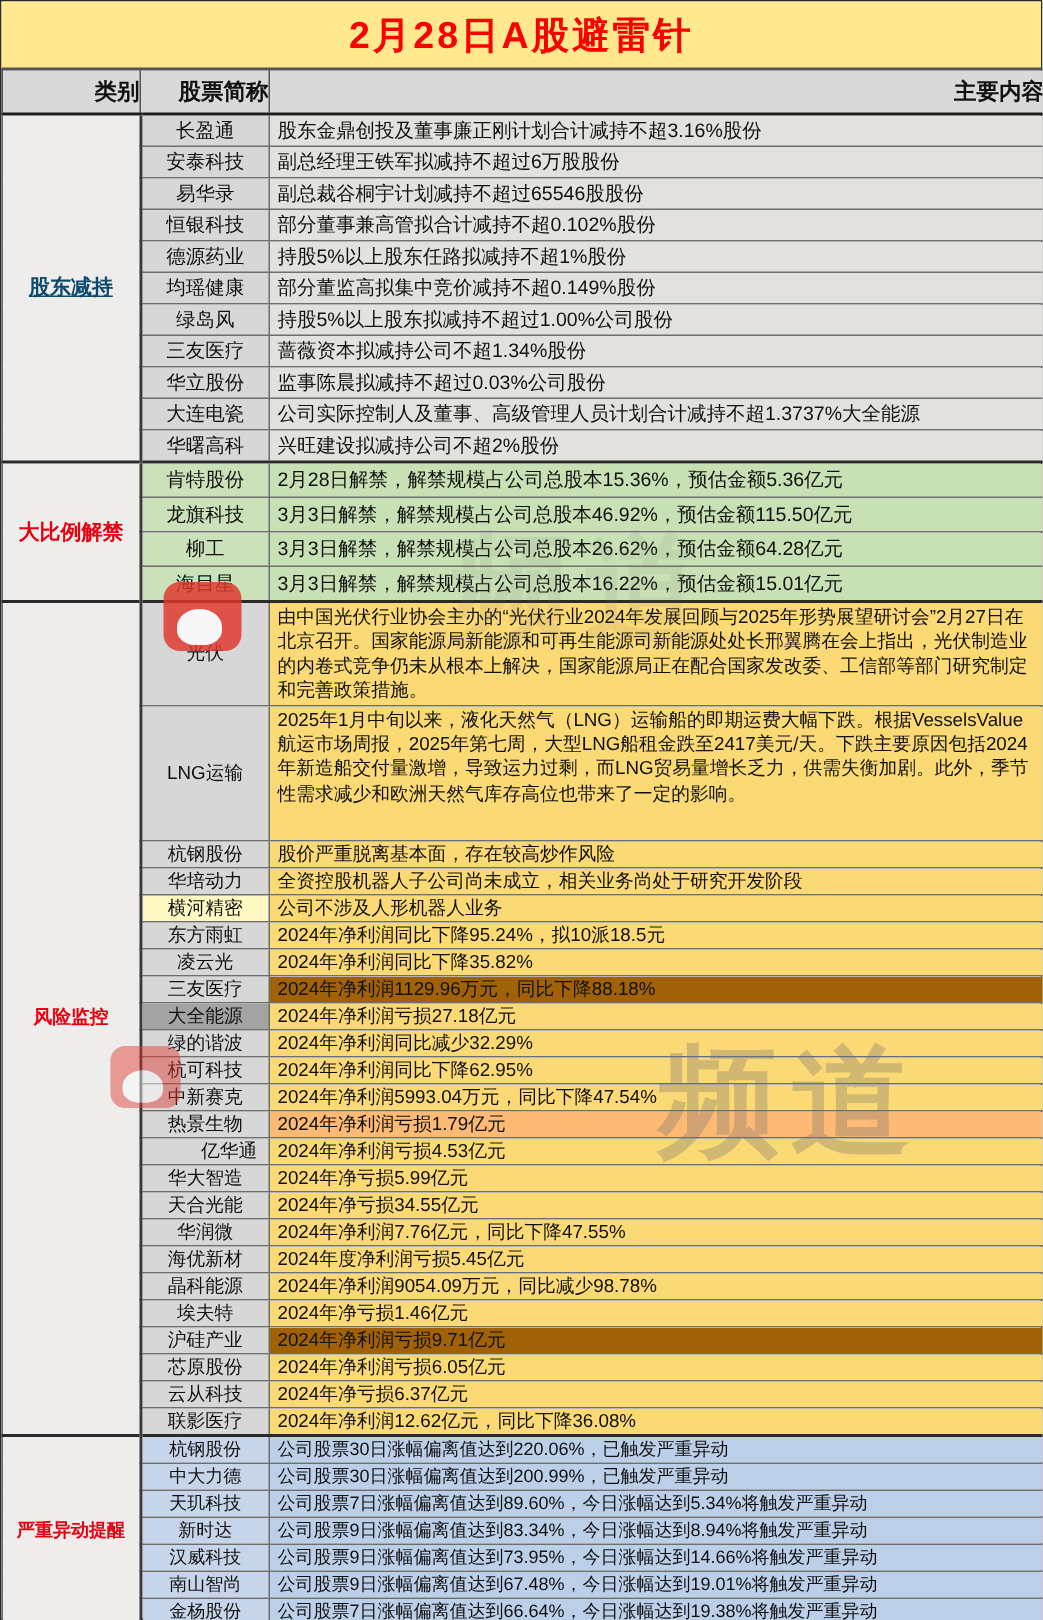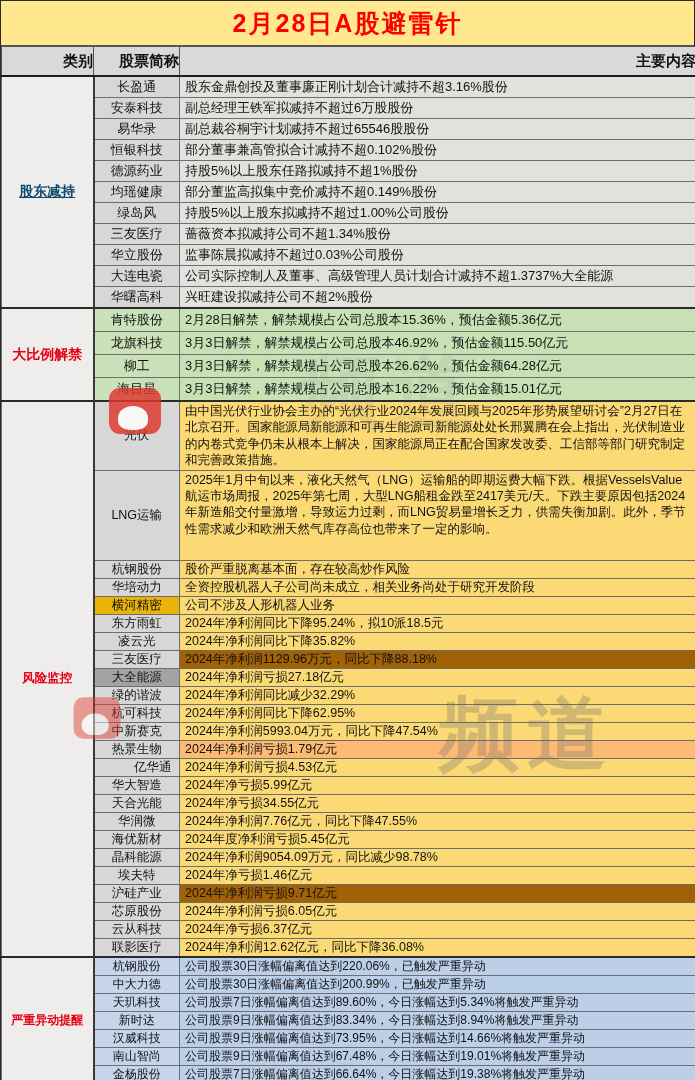--- a/index.html
+++ b/index.html
@@ -156,21 +156,21 @@
         </tr>
         <tr class="sec2">
           <td class="name" style="background: rgb(215, 215, 215);">杭钢股份</td>
           <td class="content" style="background: rgb(251, 217, 116);">股价严重脱离基本面，存在较高炒作风险</td>
         </tr>
         <tr class="sec2">
           <td class="name" style="background: rgb(215, 215, 215);">华培动力</td>
           <td class="content" style="background: rgb(251, 217, 116);">全资控股机器人子公司尚未成立，相关业务尚处于研究开发阶段</td>
         </tr>
         <tr class="sec2">
-          <td class="name" style="background: #eab308;">横河精密</td>
+          <td class="name" style="background: #fef9c3;">横河精密</td>
           <td class="content" style="background: rgb(251, 217, 116);">公司不涉及人形机器人业务</td>
         </tr>
         <tr class="sec2">
           <td class="name" style="background: rgb(215, 215, 215);">东方雨虹</td>
           <td class="content" style="background: rgb(251, 217, 116);">2024年净利润同比下降95.24%，拟10派18.5元</td>
         </tr>
         <tr class="sec2">
           <td class="name" style="background: rgb(215, 215, 215);">凌云光</td>
           <td class="content" style="background: rgb(251, 217, 116);">2024年净利润同比下降35.82%</td>
         </tr>

